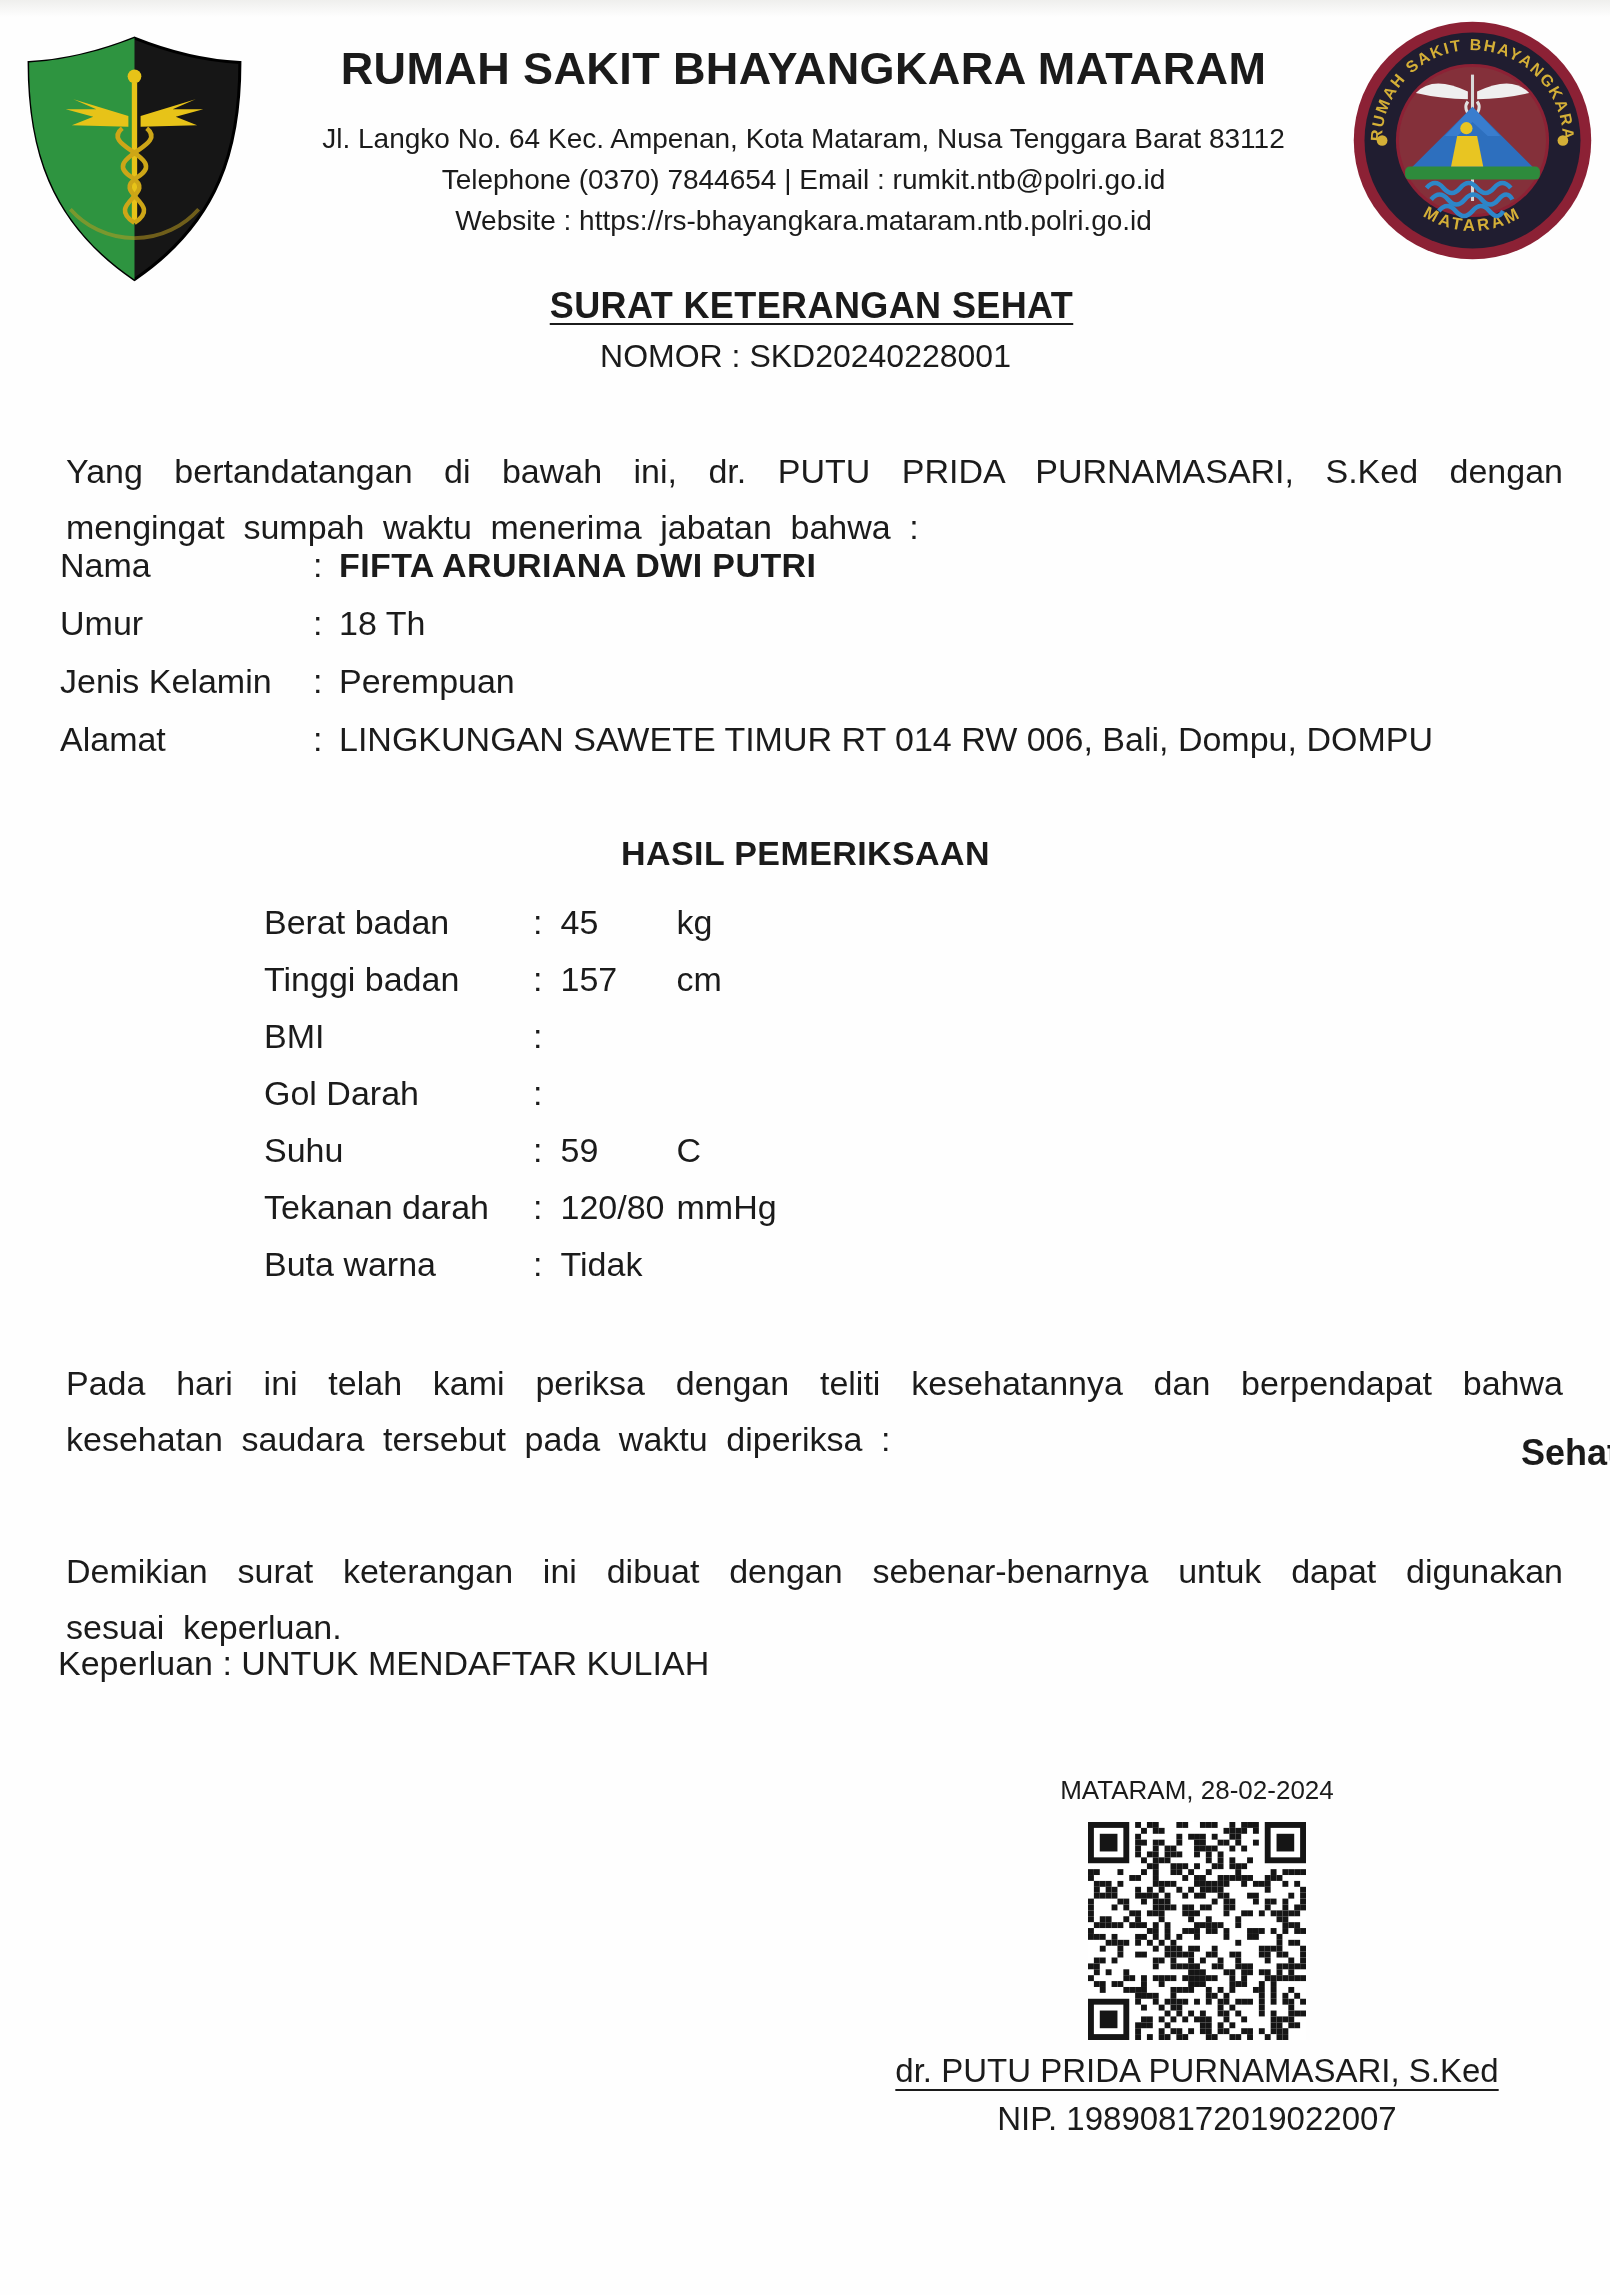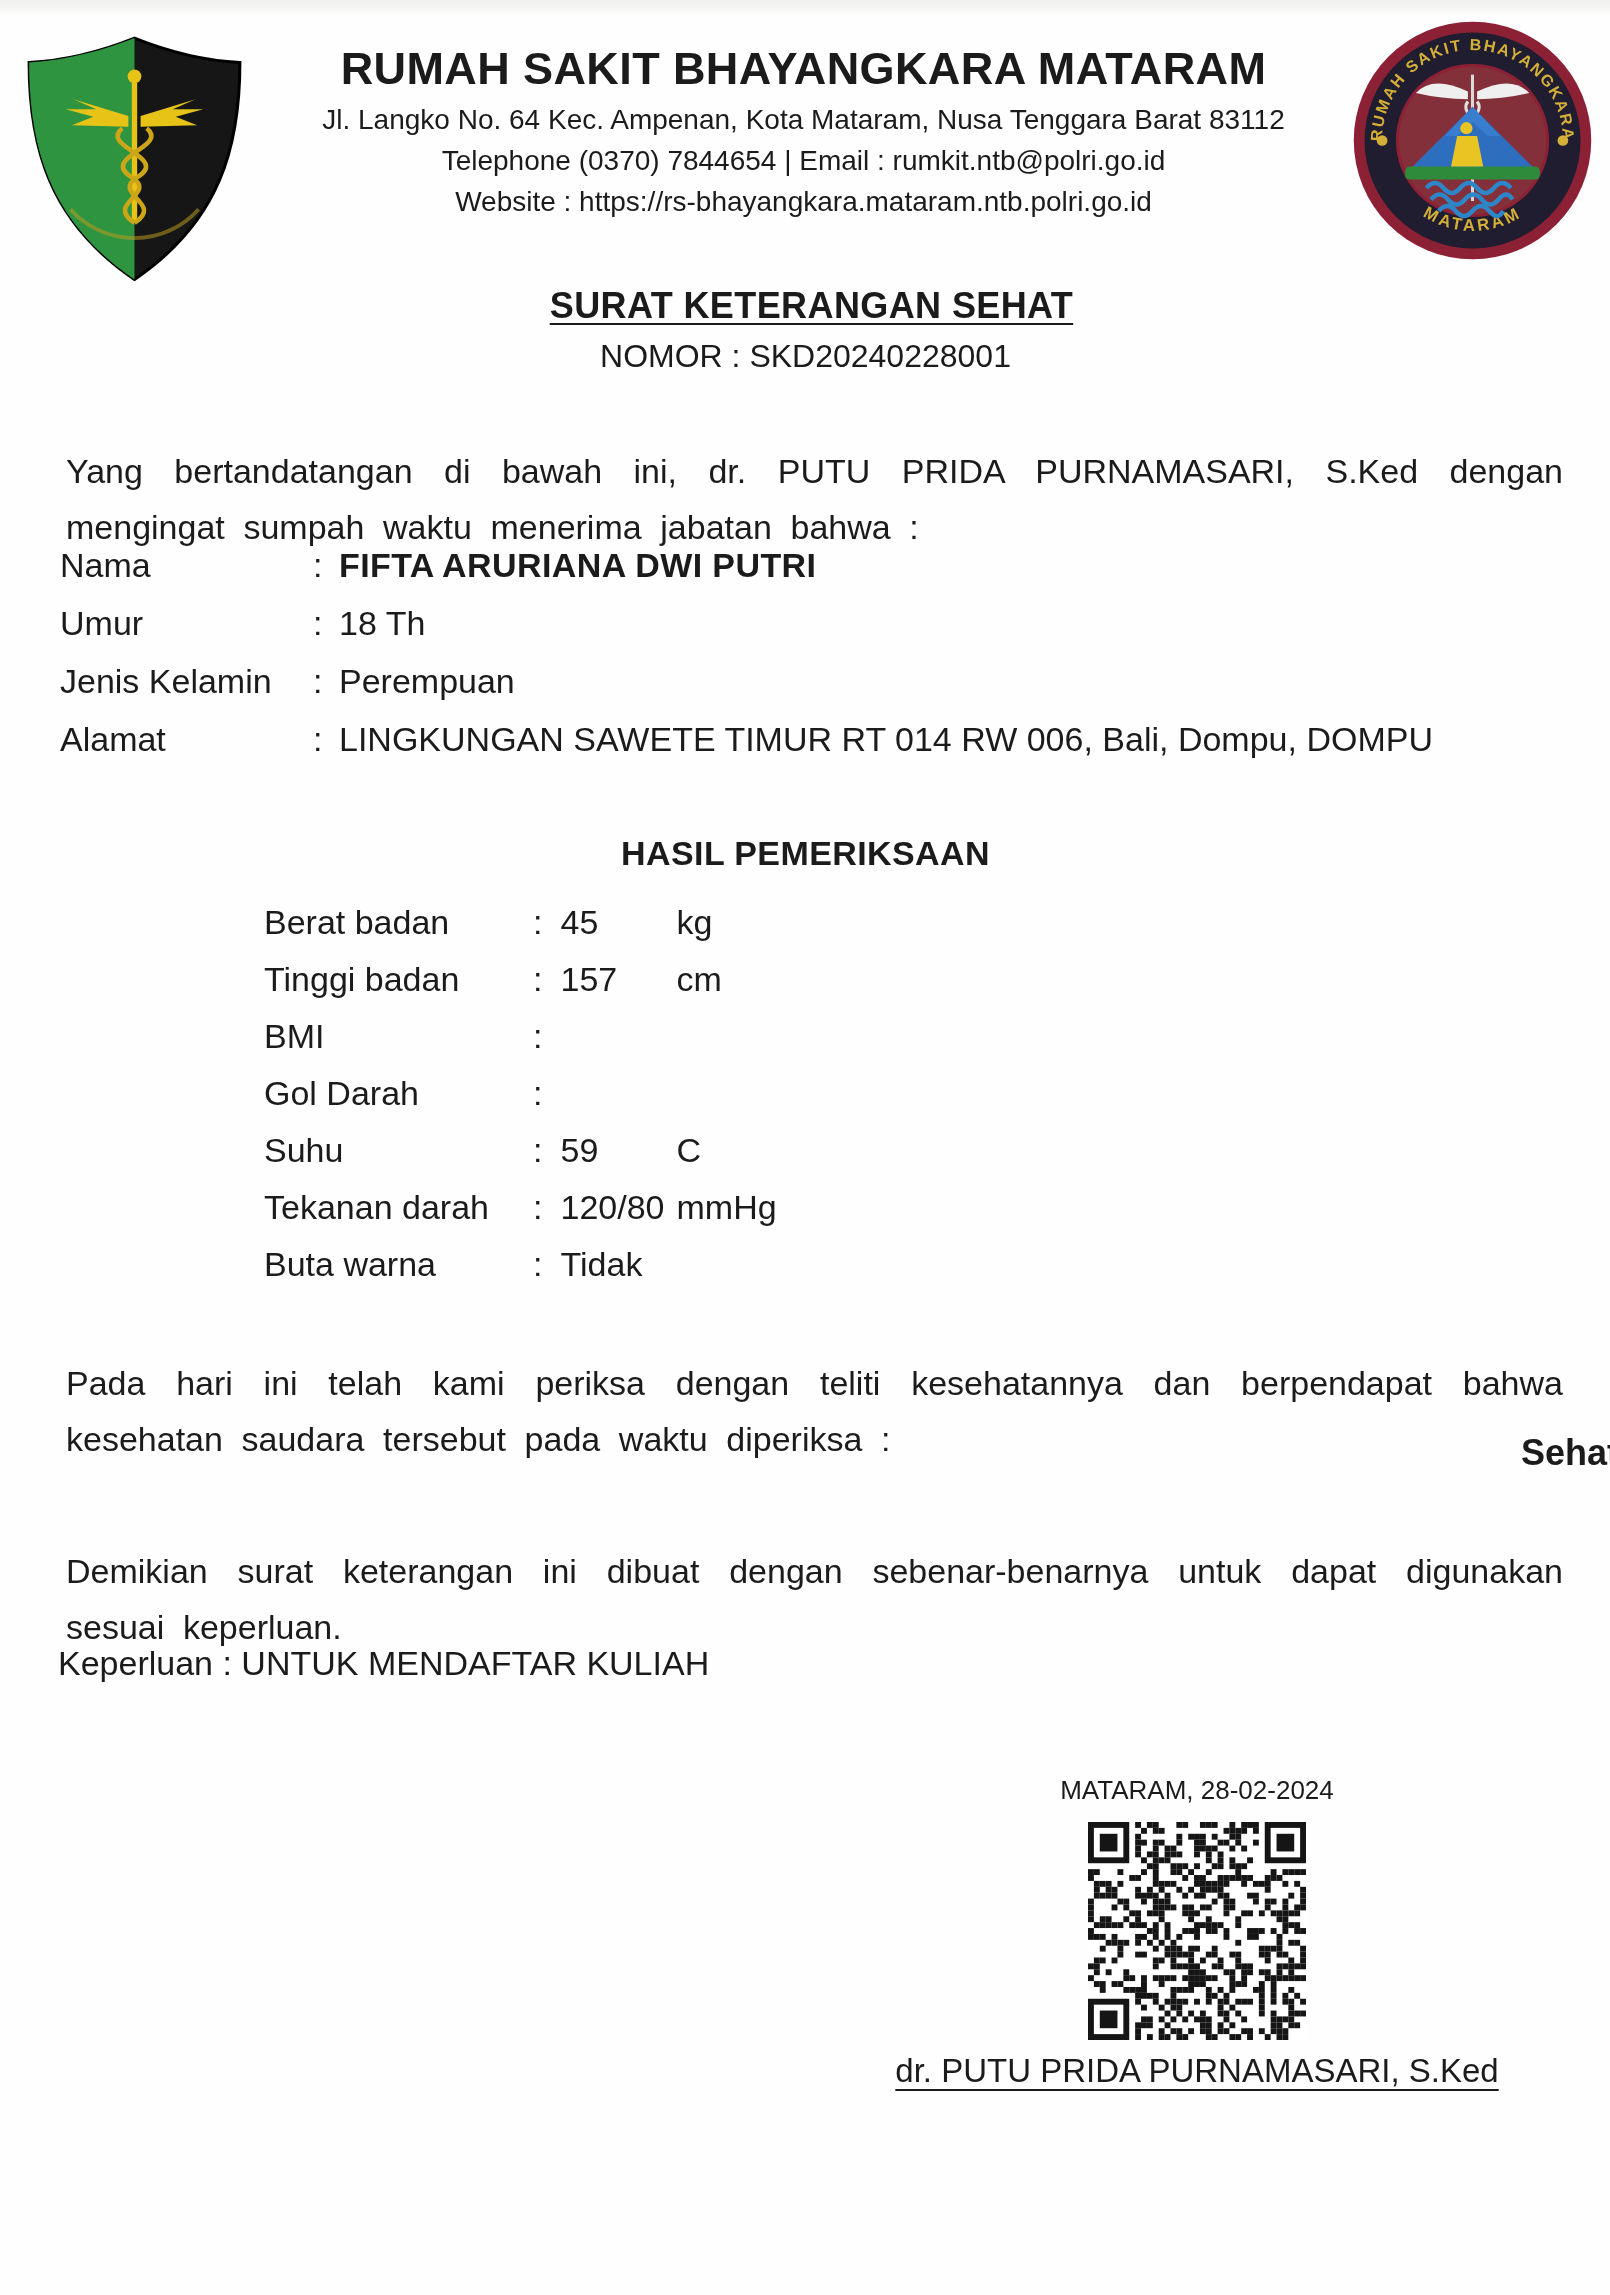--- a/index.html
+++ b/index.html
@@ -14,21 +14,21 @@
   .page { position:absolute; inset:0; background:#fefefe; overflow:hidden; }
   .page::before{ content:''; position:absolute; top:0; left:0; right:0; height:17px;
     background:linear-gradient(#ebebe9,#fefefe); opacity:.8; }
 
   
   .logo-left  { position:absolute; left:23px;  top:32px;  width:223px; height:253px; }
   .logo-right { position:absolute; left:1353px; top:21.4px; width:239px; height:239px; }
   .header-text { position:absolute; left:245px; top:43px; width:1117px; text-align:center; }
   .hospital-name { font-size:45px; font-weight:700; letter-spacing:0.4px; margin:0; line-height:51px; }
   .header-line { font-size:28px; line-height:41px; }
-  .header-line:first-of-type { margin-top:5px;text-align:center; }
+  .header-line:first-of-type { margin-top:24px;text-align:center; }
 
   
   .doc-title-block { position:absolute; left:0; top:285px; width:100%; text-align:center; }
   .doc-title { font-size:36px; font-weight:700; text-decoration:underline;
     text-decoration-thickness:2.3px; text-underline-offset:5.4px; letter-spacing:0.4px;padding-left:12px; }
   .doc-number { font-size:32px; margin-top:10.7px; }
 
   
   .para { position:absolute; left:58px; width:1497px; font-size:34px; line-height:56px;
     text-align:justify; word-spacing:9.2px;margin-left:8px; }
@@ -734,16 +734,17 @@
           <rect x="16" y="16" width="24" height="24" fill="#151515"></rect>
           <rect x="240" y="0" width="56" height="56" fill="#151515"></rect>
           <rect x="248" y="8" width="40" height="40" fill="#ffffff"></rect>
           <rect x="256" y="16" width="24" height="24" fill="#151515"></rect>
           <rect x="0" y="240" width="56" height="56" fill="#151515"></rect>
           <rect x="8" y="248" width="40" height="40" fill="#ffffff"></rect>
           <rect x="16" y="256" width="24" height="24" fill="#151515"></rect>
         </svg>
       </div>
     <div class="doctor">dr. PUTU PRIDA PURNAMASARI, S.Ked</div>
+    <div class="nip">NIP. 198908172019022007</div>
   </div>
 
 </div>
 
 
 </body></html>

